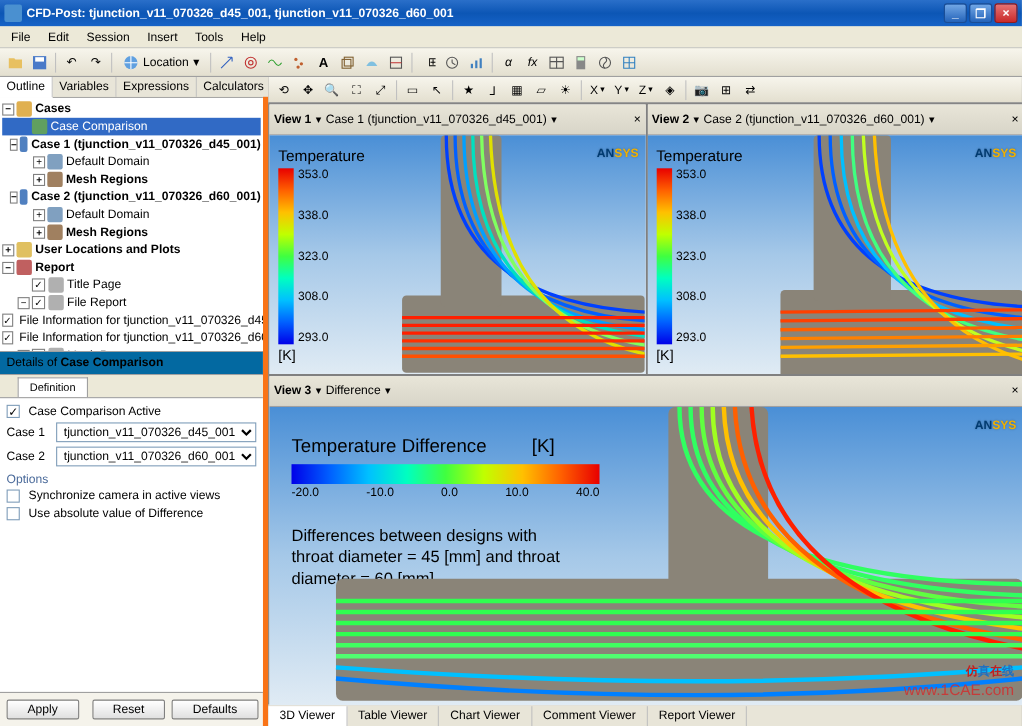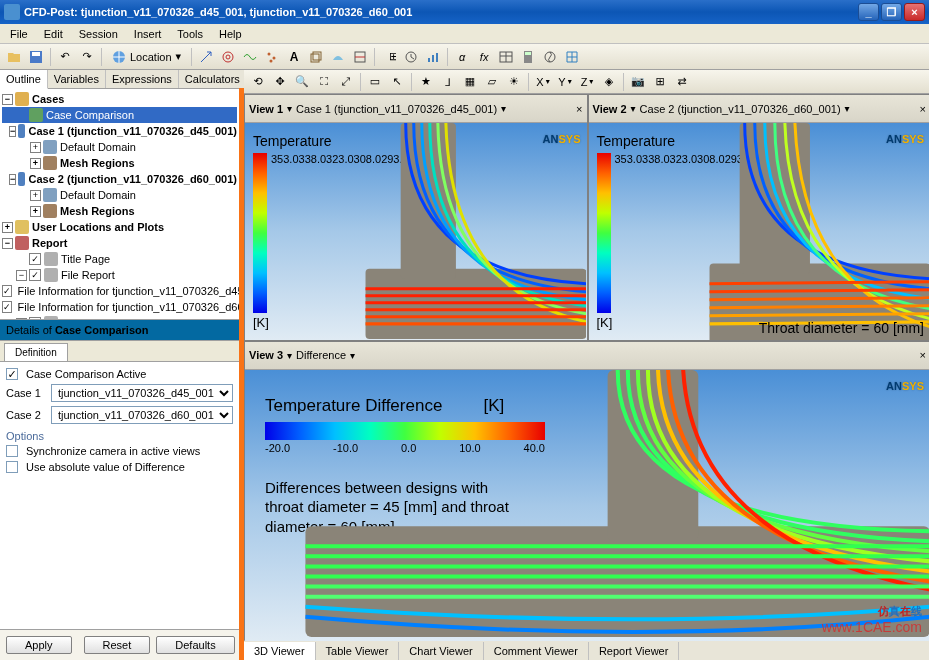--- a/index.html
+++ b/index.html
@@ -24,21 +24,21 @@
 .tree { flex: 0 0 230px; background: #fff; overflow: auto; padding: 2px; }
 .tree-item { display: flex; align-items: center; padding: 1px 0; cursor: pointer; white-space: nowrap; }
 .tree-item.selected { background: #316ac5; color: #fff; }
 .tree-item.bold { font-weight: bold; }
 .tree-indent { display: inline-block; }
 .tree-toggle { width: 11px; height: 11px; border: 1px solid #808080; margin-right: 2px; display: inline-flex; align-items: center; justify-content: center; font-size: 9px; background: #fff; color: #000; cursor: pointer; }
 .tree-noicon { width: 13px; display: inline-block; }
 .tree-icon { width: 14px; height: 14px; margin-right: 3px; display: inline-block; }
 .tree-check { width: 12px; height: 12px; border: 1px solid #808080; margin-right: 3px; display: inline-flex; align-items: center; justify-content: center; font-size: 9px; background: #fff; color: #000; }
 .details-header { padding: 4px 6px; background: #0369a1; border-top: 1px solid #a0a0a0; border-bottom: 1px solid #a0a0a0; }
-.details-tab { display: inline-block; padding: 3px 10px; background: #fff; border: 1px solid #a0a0a0; border-bottom: none; font-size: 10px; margin-left: 4px; margin-top: 2px; }
+.details-tab { display: inline-block; padding: 3px 10px; background: #fff; border: 1px solid #a0a0a0; border-bottom: none; font-size: 10px; margin-left: 16px; margin-top: 2px; }
 .details-body { flex: 1; background: #fff; border-top: 1px solid #a0a0a0; padding: 6px; }
 .form-row { display: flex; align-items: center; margin-bottom: 4px; gap: 4px; }
 .form-label { width: 48px; }
 .form-select { flex: 1; border: 1px solid #7f9db9; padding: 1px 2px; background: #fff; }
 .form-check { width: 12px; height: 12px; border: 1px solid #7f9db9; background: #fff; display: inline-flex; align-items: center; justify-content: center; margin-right: 4px; }
 .group-label { color: #4a6a9a; margin: 6px 0 3px; }
 .btn-row { display: flex; gap: 6px; padding: 6px; border-top: 1px solid #a0a0a0; }
 .btn { padding: 2px 18px; border: 1px solid #808080; background: linear-gradient(to bottom, #fff, #e0e0e0); cursor: pointer; border-radius: 2px; }
 .right-panel { flex: 1; display: flex; flex-direction: column; background: #808080; }
 .toolbar2 { height: 24px; background: linear-gradient(to bottom, #f7f5ec, #e3dfcf); border-bottom: 1px solid #a0a0a0; display: flex; align-items: center; padding: 0 4px; gap: 2px; }
@@ -47,21 +47,21 @@
 .viewport-header { height: 28px; background: linear-gradient(to bottom, #e8e5d8, #d8d5c8); border-bottom: 1px solid #a0a0a0; display: flex; align-items: center; padding: 0 4px; gap: 4px; font-size: 10px; }
 .viewport-body { flex: 1; background: linear-gradient(to bottom, #4a8fd6 0%, #a5c8e8 50%, #e0ebf4 100%); position: relative; overflow: hidden; }
 .viewport.full { grid-column: 1 / 3; }
 .ansys-logo { position: absolute; top: 4px; right: 6px; font-weight: bold; font-size: 18px; color: #fff; text-shadow: 0 0 2px rgba(0,0,0,0.3); }
 .ansys-logo .an { color: #003b71; }
 .ansys-logo .sys { color: #f0b000; }
 .colorbar { position: absolute; left: 8px; top: 10px; }
 .colorbar-title { font-size: 14px; color: #000; margin-bottom: 4px; }
 .colorbar-scale { display: flex; }
 .colorbar-bar { width: 14px; height: 160px; background: linear-gradient(to bottom, #e80000, #ff6000, #ffc000, #c0ff00, #40ff40, #00ffc0, #00c0ff, #0060ff, #0000e8); }
-.colorbar-ticks { display: flex; flex-direction: row; height: 160px; padding-left: 4px; font-size: 12px; }
+.colorbar-ticks { display: flex; flex-direction: column; justify-content: space-between; height: 160px; padding-left: 4px; font-size: 12px; }
 .colorbar-unit { font-size: 13px; margin-top: 2px; }
 .caption { position: absolute; bottom: 4px; right: 6px; font-size: 14px; color: #000; }
 .watermark { position: absolute; right: 8px; bottom: 6px; font-size: 14px; color: #d03030; opacity: .85; }
 .watermark-cn { position: absolute; right: 8px; bottom: 22px; font-size: 16px; font-weight: bold; }
 .watermark-cn .c1 { color: #c02020; } .watermark-cn .c2 { color: #2070c0; } .watermark-cn .c3 { color: #c02020; } .watermark-cn .c4 { color: #2070c0; }
 .diff-text { position: absolute; left: 20px; top: 108px; font-size: 15px; color: #000; line-height: 1.3; }
 .hcolorbar { position: absolute; left: 20px; top: 26px; }
 .hcolorbar-title { font-size: 17px; color: #000; }
 .hcolorbar-bar { width: 280px; height: 18px; margin-top: 6px; background: linear-gradient(to right, #0000e8, #0060ff, #00c0ff, #00ffc0, #40ff40, #c0ff00, #ffc000, #ff6000, #e80000); }
 .hcolorbar-ticks { display: flex; justify-content: space-between; width: 280px; font-size: 13px; margin-top: 2px; }
@@ -463,21 +463,20 @@
               <path d="M195 0 Q200 160 340 195" stroke="#c0ff20"></path>
                 <path d="M205 0 Q212 163 340 203" stroke="#ffc000"></path>
               <path d="M120 160 L340 158" stroke="#ff4000"></path>
                 <path d="M120 168 L340 166" stroke="#ff4000"></path>
               <path d="M120 176 L340 174" stroke="#ff6000"></path>
                 <path d="M120 184 L340 182" stroke="#ff8000"></path>
               <path d="M120 192 L340 190" stroke="#ffa000"></path>
                 <path d="M120 200 L340 198" stroke="#ffc000"></path>
             </g>
           </svg>
-          <div class="caption">Throat diameter = 60 [mm]</div>
         </div>
       </div>
 
       <div class="viewport full">
         <div class="viewport-header">
           <b>View 3</b> ▾
           <span>Difference</span> ▾
           <div style="flex:1"></div><span>×</span>
         </div>
         <div class="viewport-body">

